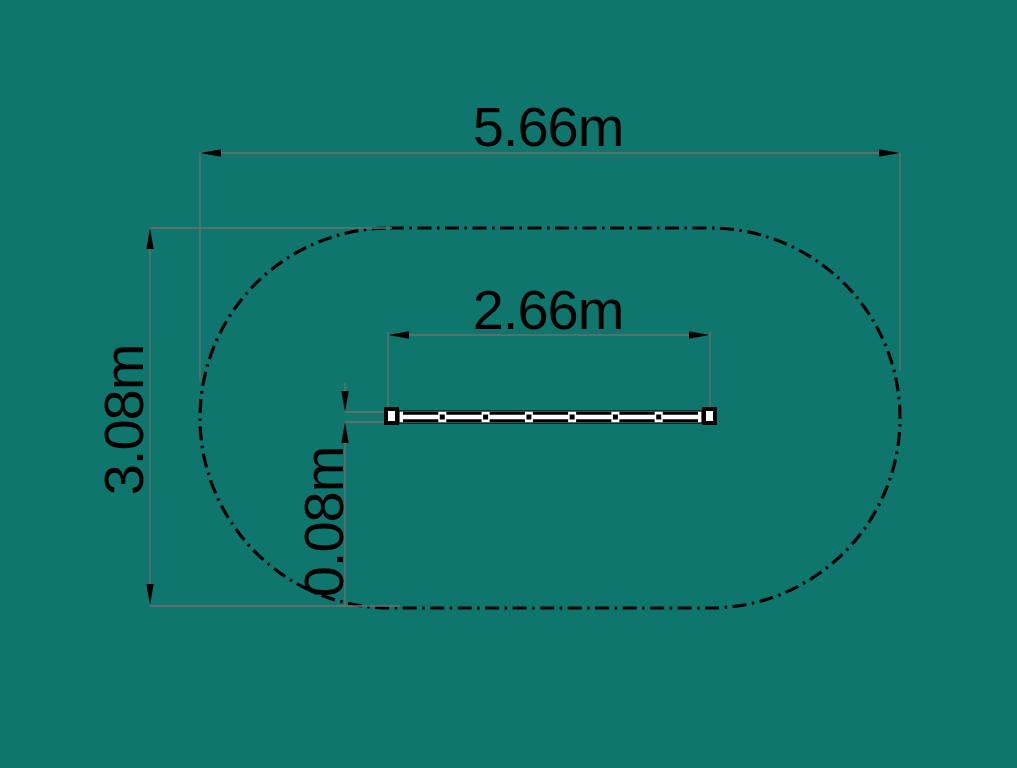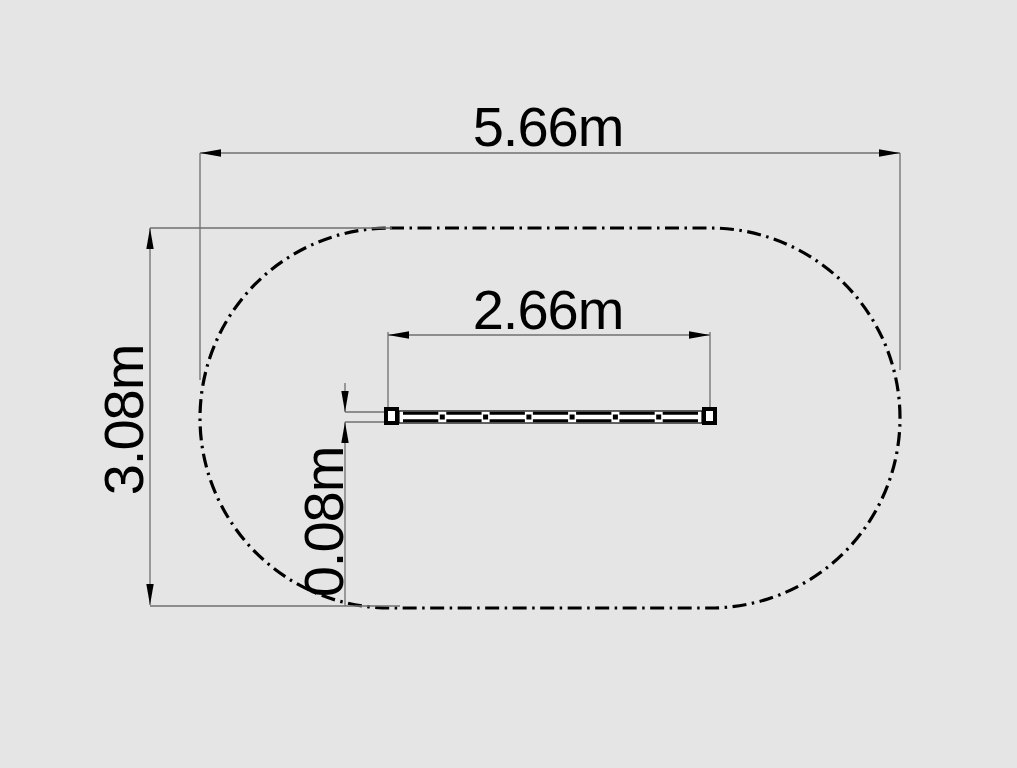--- a/index.html
+++ b/index.html
@@ -1,21 +1,21 @@
 <!DOCTYPE html>
 <html><head>
 <meta charset="utf-8">
 <style>
   html, body { margin: 0; padding: 0; }
   body { background: #ffffff; font-family: "Liberation Sans", sans-serif; }
   .canvas {
     position: relative;
     width: 1017px;
     height: 768px;
-    background: #e5e5e5;
+    background: #0f766e;
     overflow: hidden;
   }
   svg { display: block; }
   .dim-label {
     font-family: "Liberation Sans", sans-serif;
     font-size: 56px;
     fill: #000000;
     letter-spacing: -1px;
   }
   .thin { stroke: #6f6f6f; stroke-width: 1.3; fill: none; }

